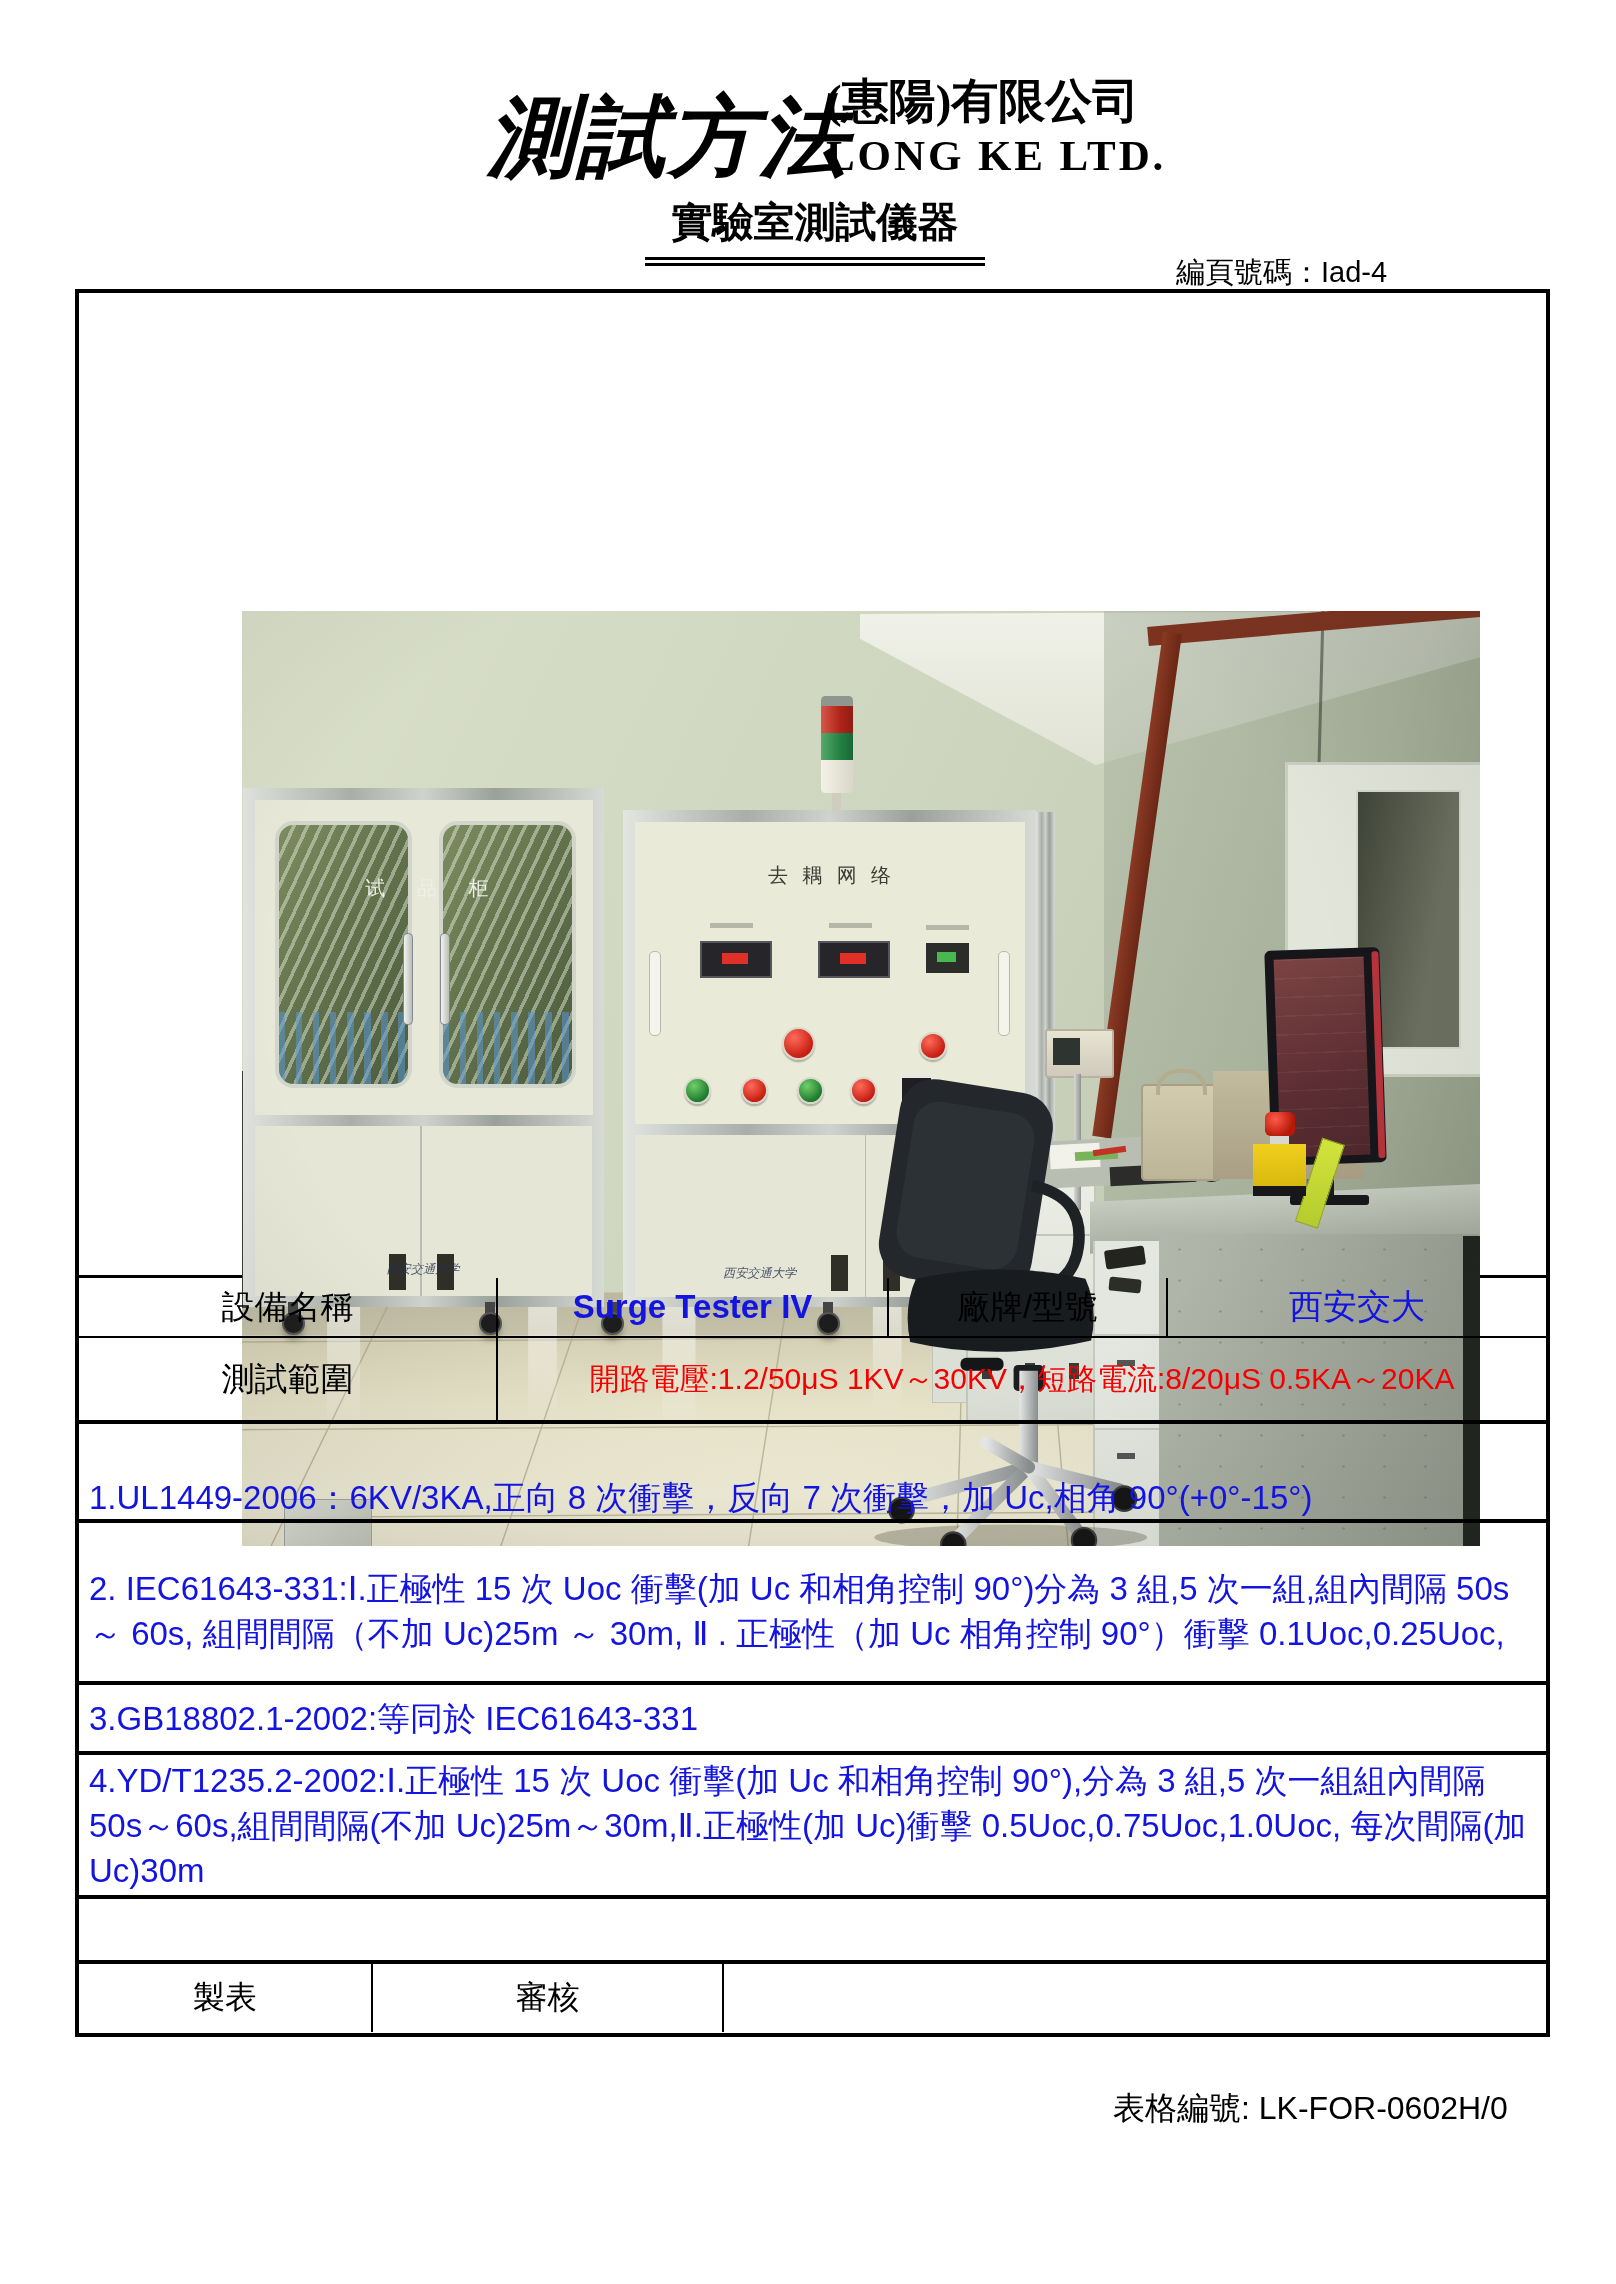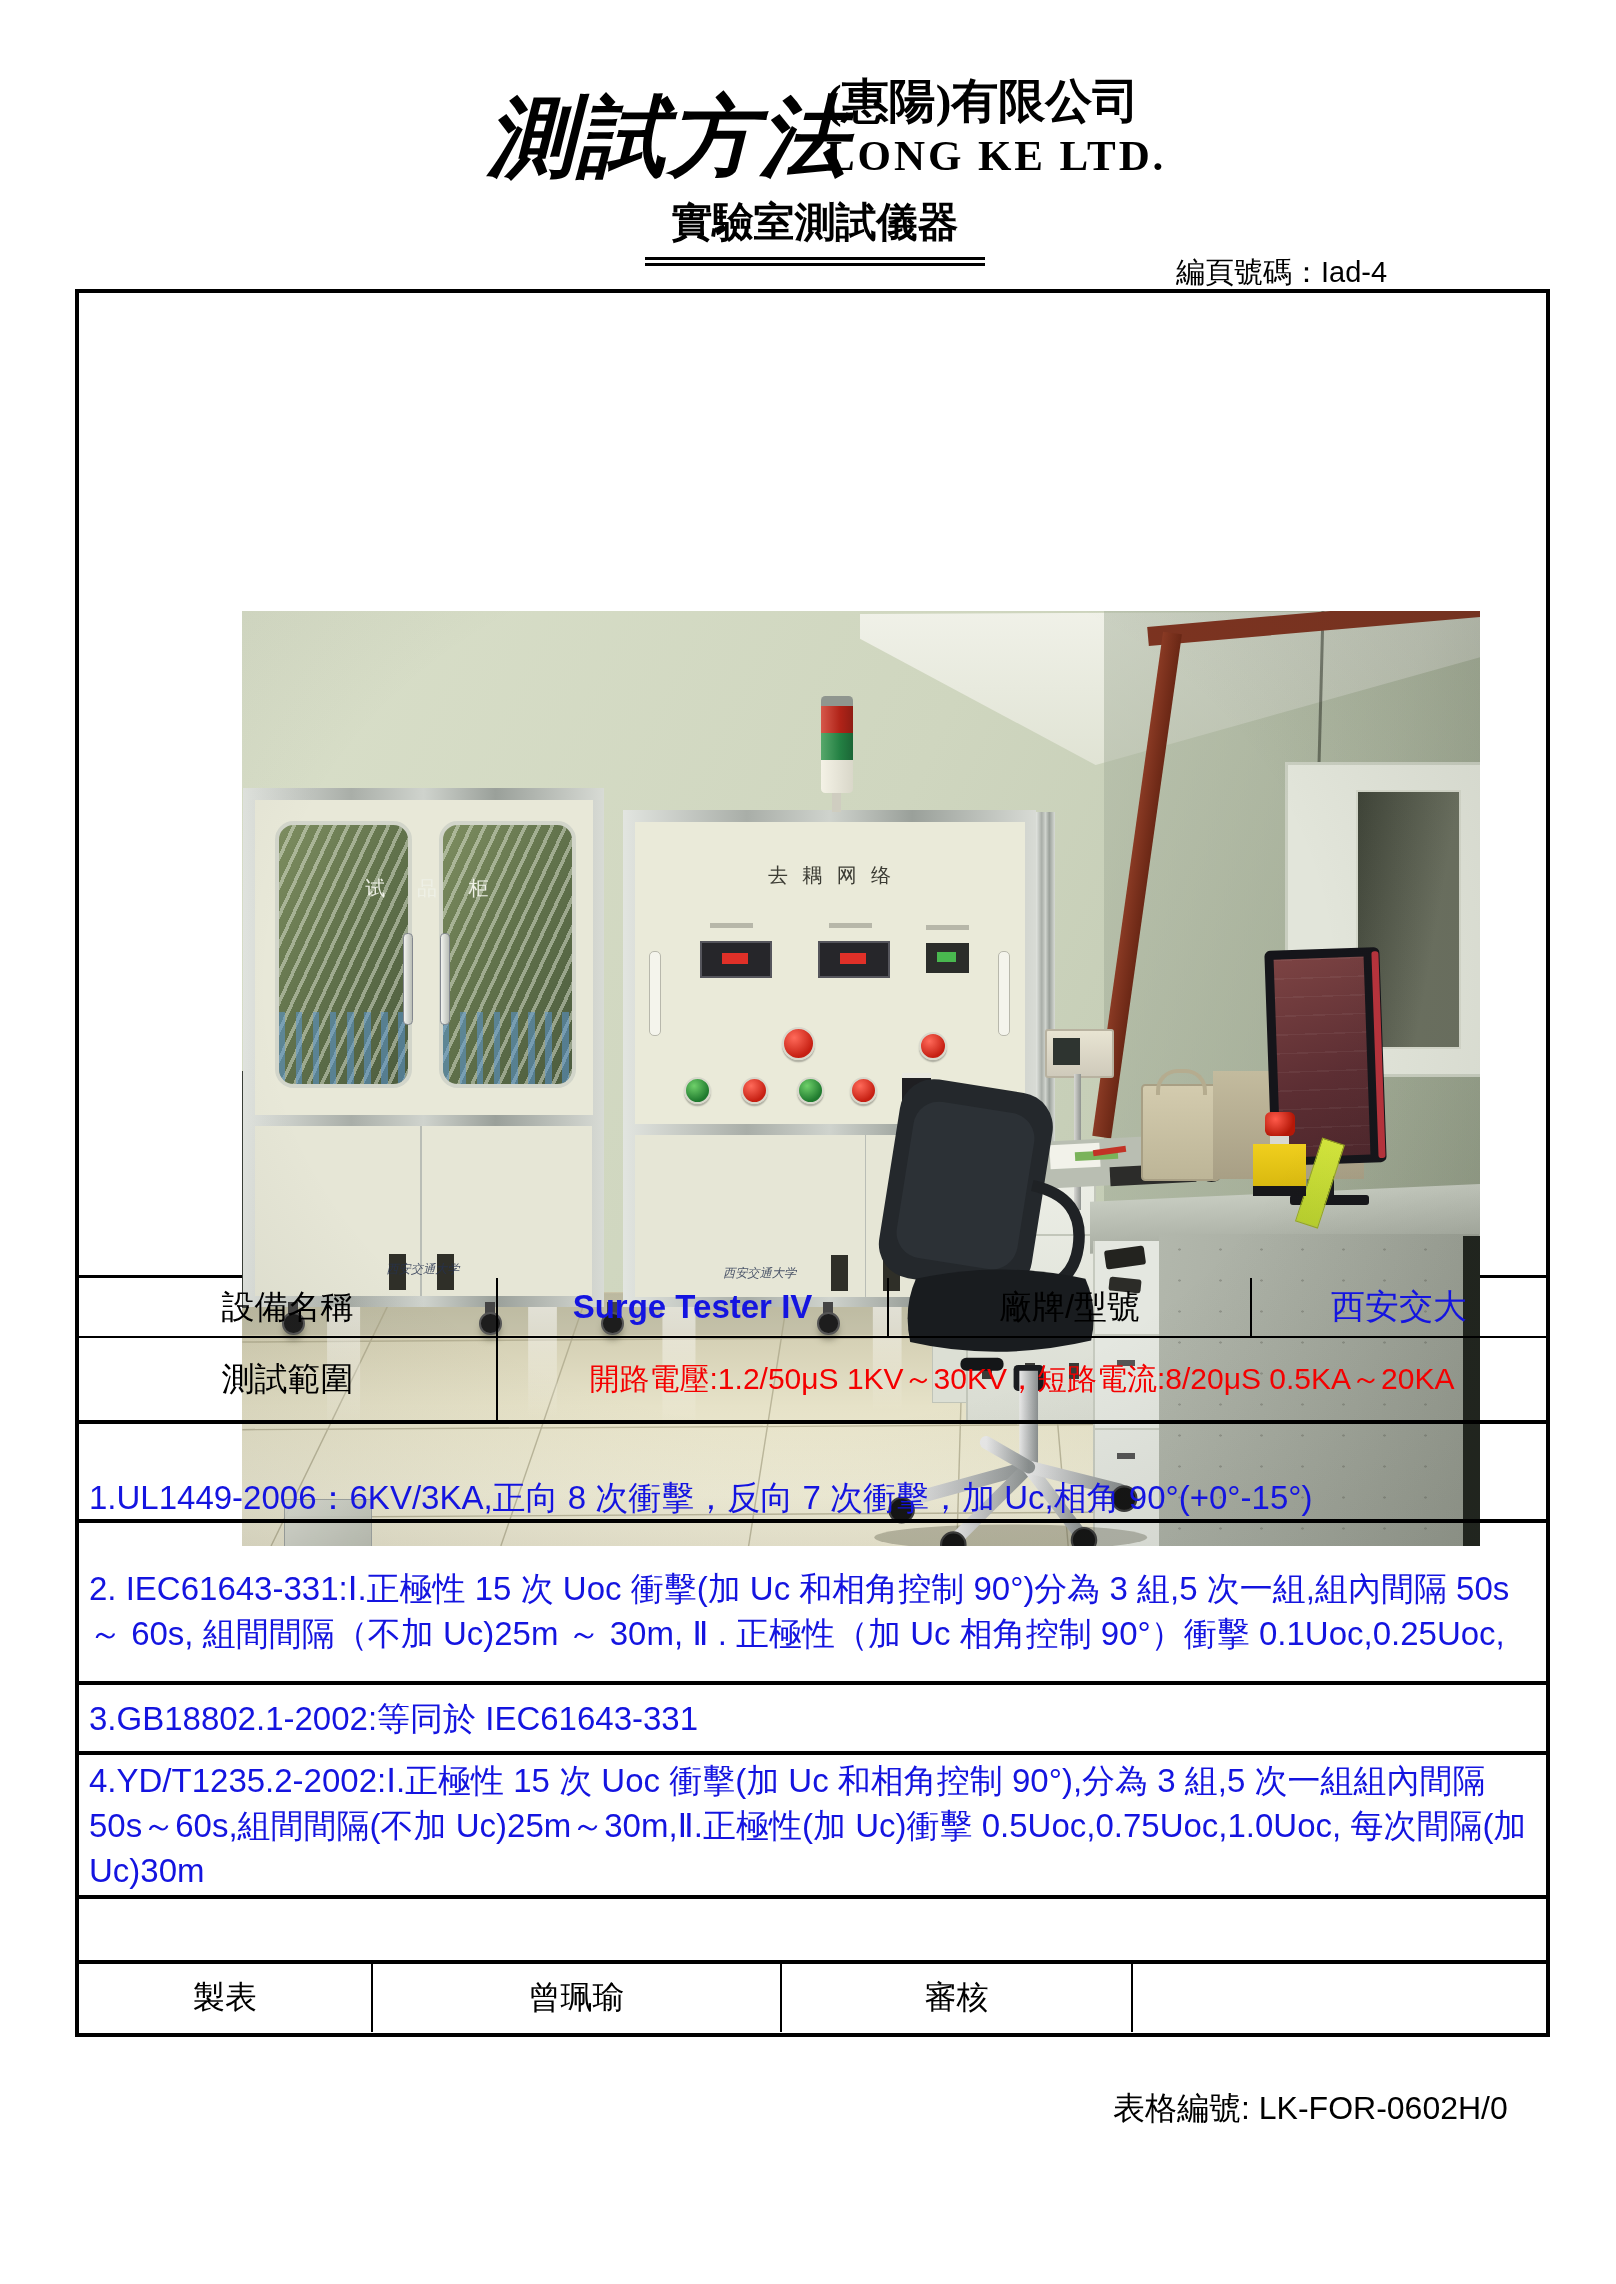--- a/index.html
+++ b/index.html
@@ -23,21 +23,21 @@
   .r2{top:1045px;height:86px;border-bottom:4.3px solid #000;display:flex;}
   .r3{top:1131px;height:50px;border-bottom:4.3px solid #000;}
   .r4{top:1182px;height:48px;border-bottom:4.3px solid #000;}
   .r5{top:1248px;height:144px;border-bottom:4.3px solid #000;}
   .r6{top:1392px;height:70px;border-bottom:4.3px solid #000;}
   .r7{top:1462px;height:144px;border-bottom:4.3px solid #000;}
   .re{top:1605px;height:66px;border-bottom:4.3px solid #000;}
   .rb{top:1671px;height:68px;display:flex;}
   .cell{box-sizing:border-box;display:flex;align-items:center;justify-content:center;font-size:33px;}
   .vb{border-right:2.2px solid #000;}
-  .c1{width:419px;} .c2{width:391px;} .c3{width:363px;} .c4{flex:1;}
+  .c1{width:419px;} .c2{width:391px;} .c3{width:279px;} .c4{flex:1;}
   .b1{width:294px;} .b2{width:409px;} .b3{width:351px;} .b4{flex:1;}
   .blue{color:#1414e0;}
   .red-text{color:#f40000;font-size:30px;}
   .surge{font-weight:bold;font-size:33px;}
   .brand{font-size:34px;}
   .std{display:flex;align-items:center;padding:2.9px 10px;font-size:33px;line-height:45px;box-sizing:border-box;}
   .center-text{display:flex;align-items:center;justify-content:center;}
   .footer-code{left:1113px;top:2087px;font-size:32px;}
 
   
@@ -390,21 +390,20 @@
 
     <div class="row r4 std blue">1.UL1449-2006：6KV/3KA,正向 8 次衝擊，反向 7 次衝擊，加 Uc,相角 90°(+0°-15°)</div>
     <div class="row r5 std blue">2. IEC61643-331:Ⅰ.正極性 15 次 Uoc 衝擊(加 Uc 和相角控制 90°)分為 3 組,5 次一組,組內間隔 50s～ 60s, 組間間隔（不加 Uc)25m ～ 30m, Ⅱ . 正極性（加 Uc 相角控制 90°）衝擊 0.1Uoc,0.25Uoc,</div>
     <div class="row r6 std blue">3.GB18802.1-2002:等同於 IEC61643-331</div>
     <div class="row r7 std blue">4.YD/T1235.2-2002:Ⅰ.正極性 15 次 Uoc 衝擊(加 Uc 和相角控制 90°),分為 3 組,5 次一組組內間隔 50s～60s,組間間隔(不加 Uc)25m～30m,Ⅱ.正極性(加 Uc)衝擊 0.5Uoc,0.75Uoc,1.0Uoc,  每次間隔(加 Uc)30m</div>
 
     <div class="row re"></div>
 
     <div class="row rb">
       <div class="cell b1 vb" style="font-size:32px;">製表</div>
-      <div class="cell b2 vb" style="font-size:32px;">曾珮瑜</div>
       <div class="cell b3 vb" style="font-size:32px;">審核</div>
       <div class="cell b4" style="font-size:32px;"></div>
     </div>
   </div>
 
   <div class="abs footer-code">表格編號: LK-FOR-0602H/0</div>
 </div>
 
 
 </body></html>

